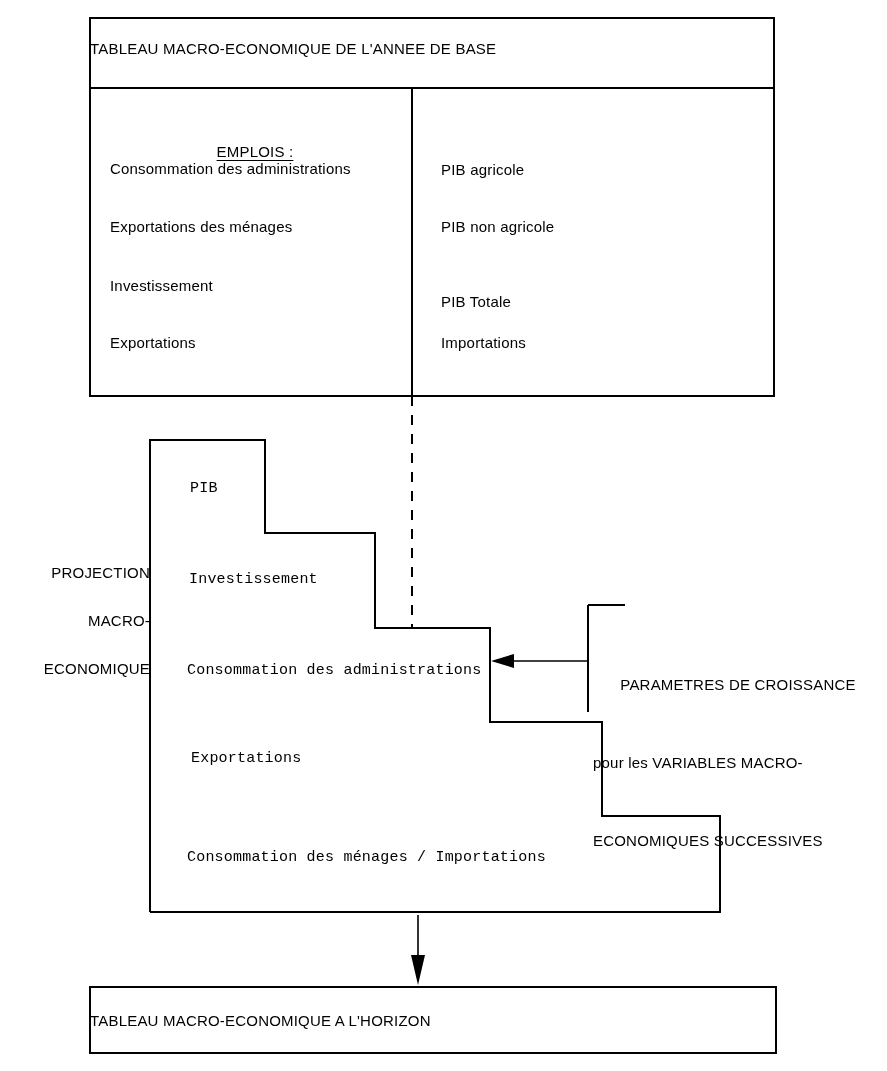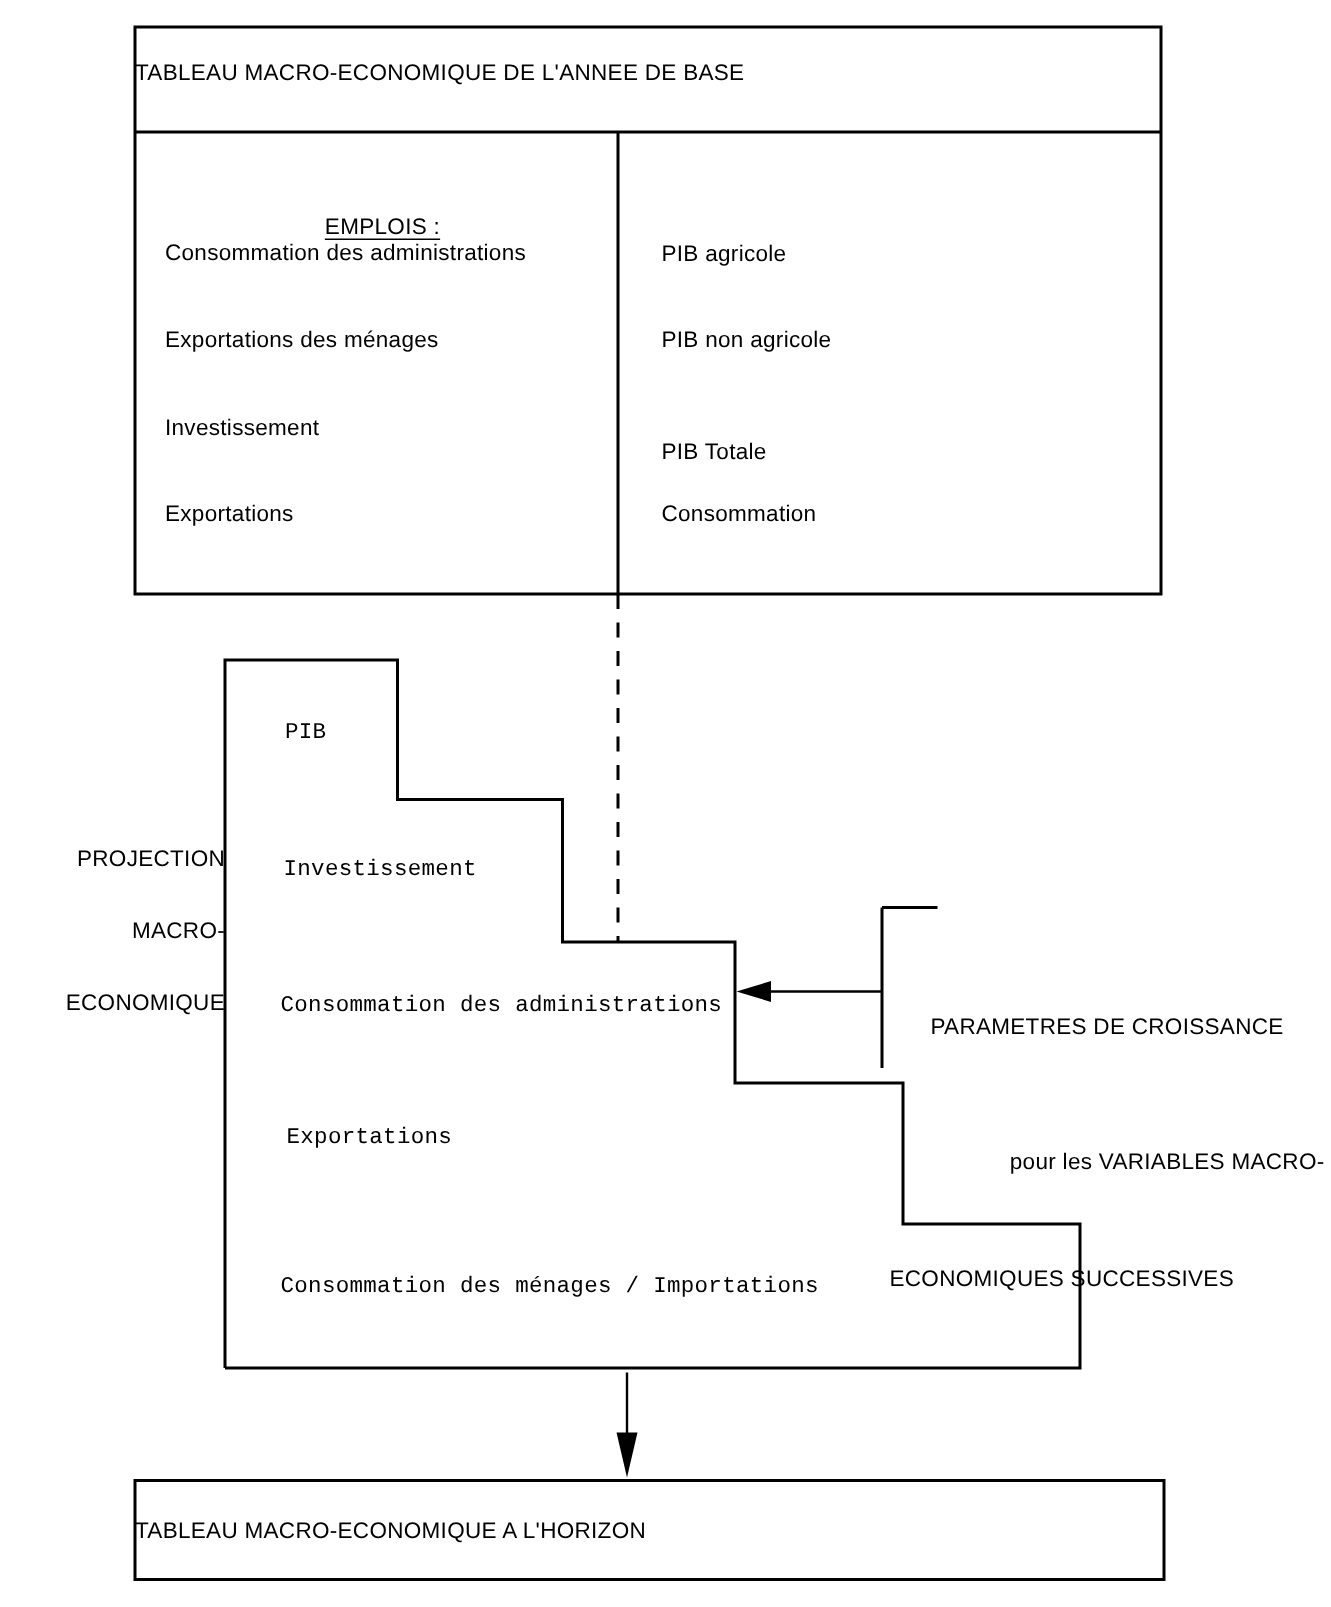--- a/index.html
+++ b/index.html
@@ -50,21 +50,21 @@
   .side-label {
     font-size: 15px;
     text-align: right;
     line-height: 24px;
   }
   .param-label {
     font-size: 15px;
     line-height: 26px;
   }
   .param-label .l1 { display: block; text-align: center; }
-  .param-label .l2 { display: block; text-align: right; margin-top: 12px; }
+  .param-label .l2 { display: block; text-align: left; }
   .param-label .l3 { display: block; text-align: left; }
 </style>
 </head>
 <body>
 
 <div id="page">
 
   <svg class="lines" viewBox="0 0 887 1071" xmlns="http://www.w3.org/2000/svg">
 
     <rect x="90" y="18" width="684" height="378" fill="none" stroke="#000000" stroke-width="2"></rect>
@@ -95,21 +95,21 @@
 
   <div class="txt item" style="left:110px; top:160px;">Consommation des administrations</div>
   <div class="txt item" style="left:110px; top:218px;">Exportations des ménages</div>
   <div class="txt item" style="left:110px; top:277px;">Investissement</div>
   <div class="txt item" style="left:110px; top:334px;">Exportations</div>
 
 
   <div class="txt item" style="left:441px; top:161px;">PIB agricole</div>
   <div class="txt item" style="left:441px; top:218px;">PIB non agricole</div>
   <div class="txt item" style="left:441px; top:277px;margin-top:16px;">PIB Totale</div>
-  <div class="txt item" style="left:441px; top:334px;">Consommation</div>
+  <div class="txt item" style="left:441px; top:334px;">Importations</div>
 
   <div class="txt side-label" style="left:5px; top:537px; width:145px;">
     <span>PROJECTION</span><br>
     <span>MACRO-</span><br>
     <span>ECONOMIQUE</span>
   </div>
 
   <div class="txt stair-label" style="left:190px; top:480px;">PIB</div>
   <div class="txt stair-label" style="left:189px; top:571px;">Investissement</div>
   <div class="txt stair-label" style="left:187px; top:662px;">Consommation des administrations</div>

